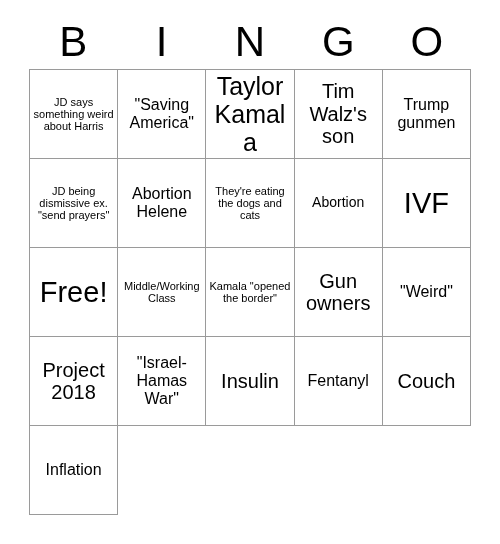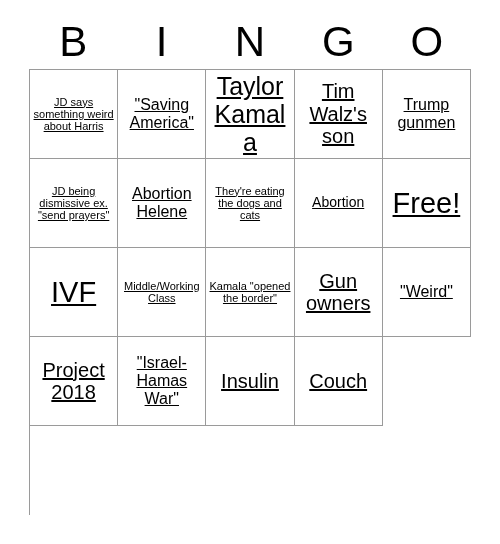--- a/index.html
+++ b/index.html
@@ -54,21 +54,20 @@
     left: 29px;
     top: 69px;
     width: 442px;
     height: 446px;
     display: grid;
     grid-template-columns: repeat(5, 1fr);
     grid-template-rows: repeat(5, 1fr);
     border-top: 1px solid #9a9a9a;
     border-left: 1px solid #9a9a9a;
     background: #ffffff;
-    text-decoration: underline;
   }
 
   .cell {
     border-right: 1px solid #9a9a9a;
     border-bottom: 1px solid #9a9a9a;
     display: flex;
     align-items: center;
     justify-content: center;
     text-align: center;
     padding: 2px 3px;
@@ -129,24 +128,24 @@
       <div class="cell fs-m">
         <span class="cell-text">Abortion Helene</span>
       </div>
       <div class="cell fs-xs">
         <span class="cell-text">They're eating the dogs and cats</span>
       </div>
       <div class="cell fs-s">
         <span class="cell-text">Abortion</span>
       </div>
       <div class="cell fs-xxl">
-        <span class="cell-text">Free!</span>
+        <span class="cell-text">IVF</span>
       </div>
       <div class="cell fs-xxl">
-        <span class="cell-text">IVF</span>
+        <span class="cell-text">Free!</span>
       </div>
       <div class="cell fs-xs">
         <span class="cell-text">Middle/Working Class</span>
       </div>
       <div class="cell fs-xs">
         <span class="cell-text">Kamala "opened the border"</span>
       </div>
       <div class="cell fs-l">
         <span class="cell-text">Gun owners</span>
       </div>
@@ -155,18 +154,24 @@
       </div>
       <div class="cell fs-l">
         <span class="cell-text">Project 2018</span>
       </div>
       <div class="cell fs-m">
         <span class="cell-text">"Israel-Hamas War"</span>
       </div>
       <div class="cell fs-l">
         <span class="cell-text">Insulin</span>
       </div>
+      <div class="cell fs-m">
+        <span class="cell-text">Fentanyl</span>
+      </div>
       <div class="cell fs-l">
         <span class="cell-text">Couch</span>
+      </div>
+      <div class="cell fs-m">
+        <span class="cell-text">Inflation</span>
       </div>
     </div>
 
 </div>
 
 </body></html>

